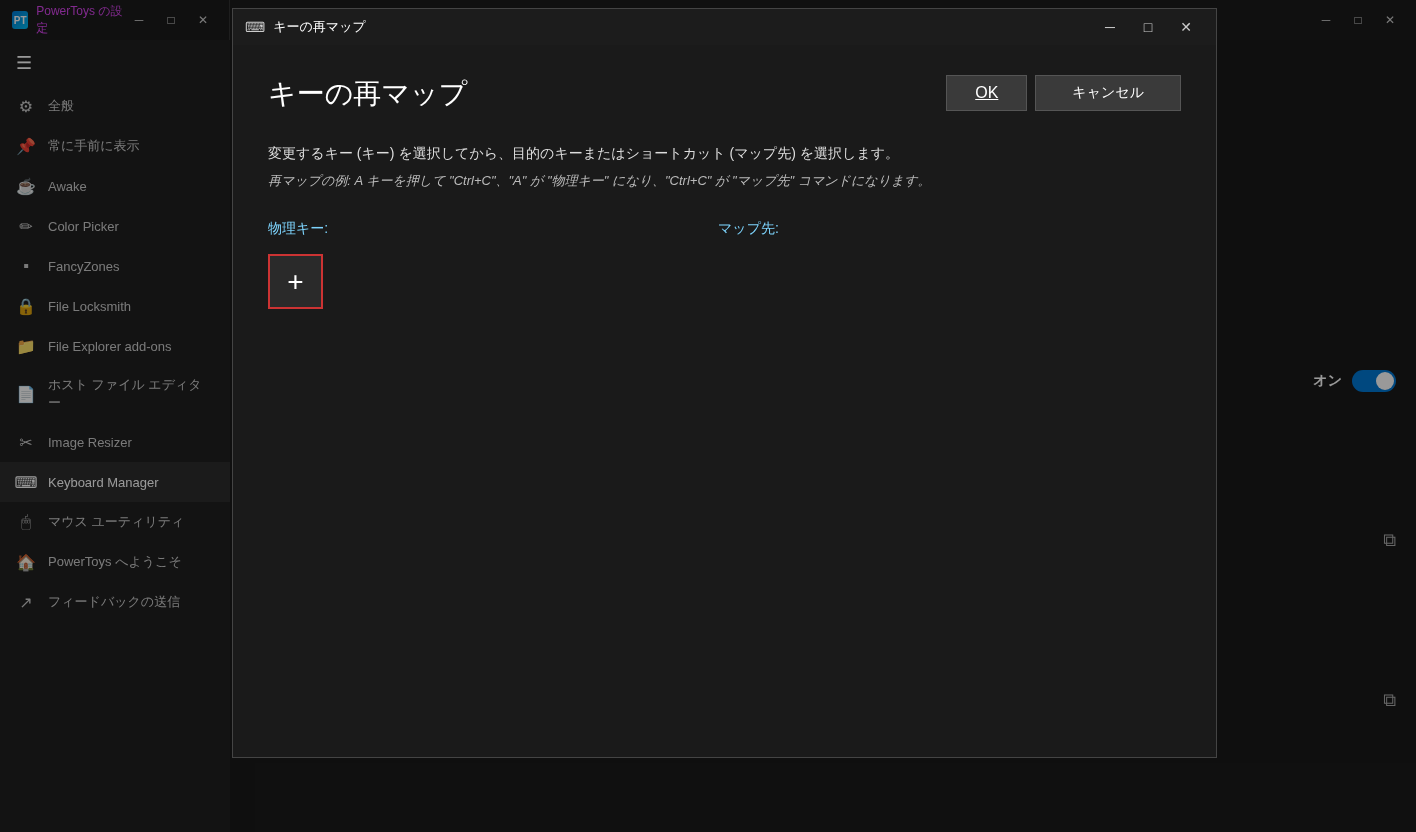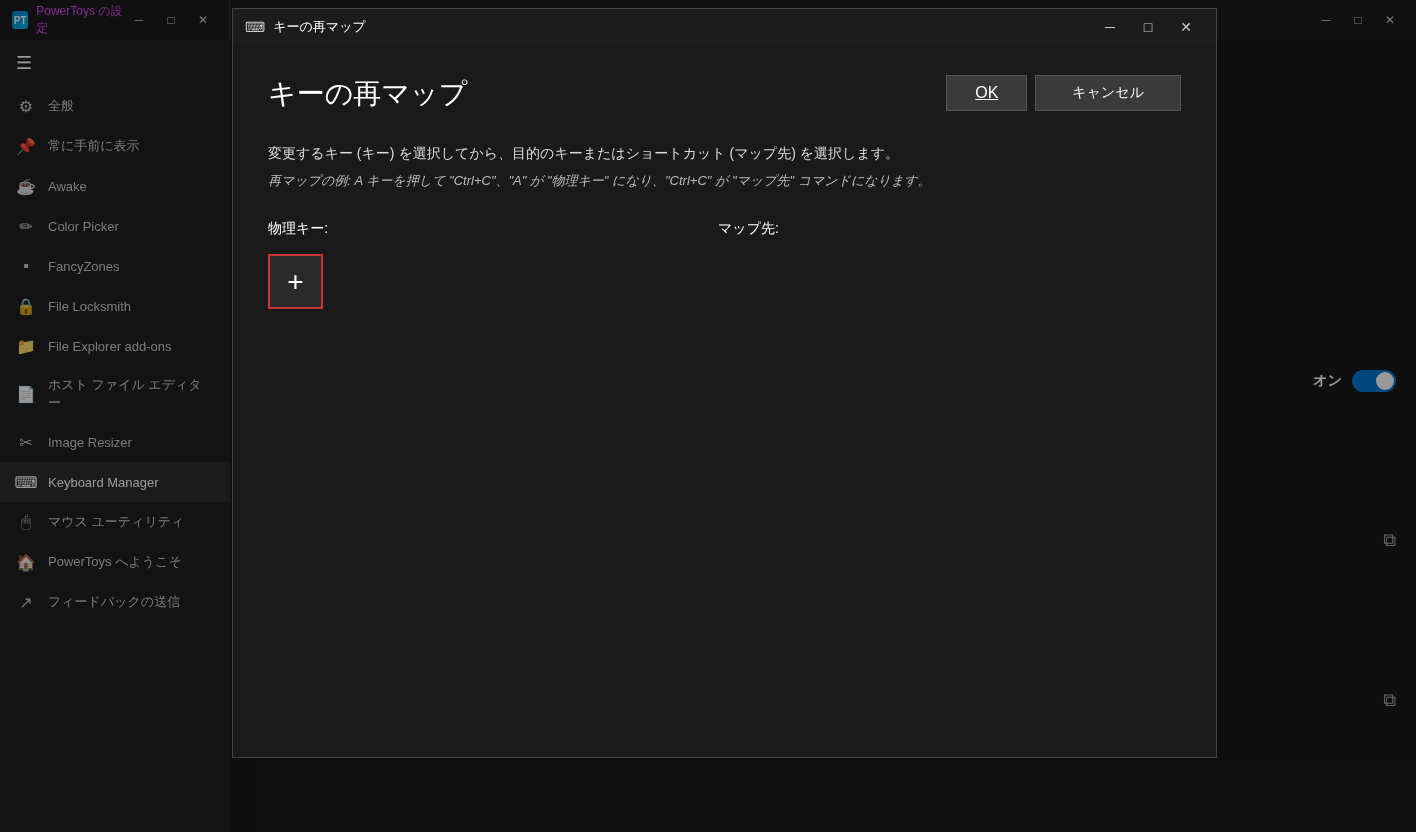--- a/index.html
+++ b/index.html
@@ -321,21 +321,21 @@
       margin-bottom: 30px;
     }
 
     .modal-columns {
       display: flex;
       gap: 0;
     }
 
     .modal-col-header {
       font-size: 14px;
-      color: #ffffff;
+      color: #7dd3fc;
       margin-bottom: 16px;
       width: 420px;
     }
 
     .add-key-btn {
       width: 55px;
       height: 55px;
       background: #2a2a2a;
       border: 2px solid #cc3333;
       color: #fff;

